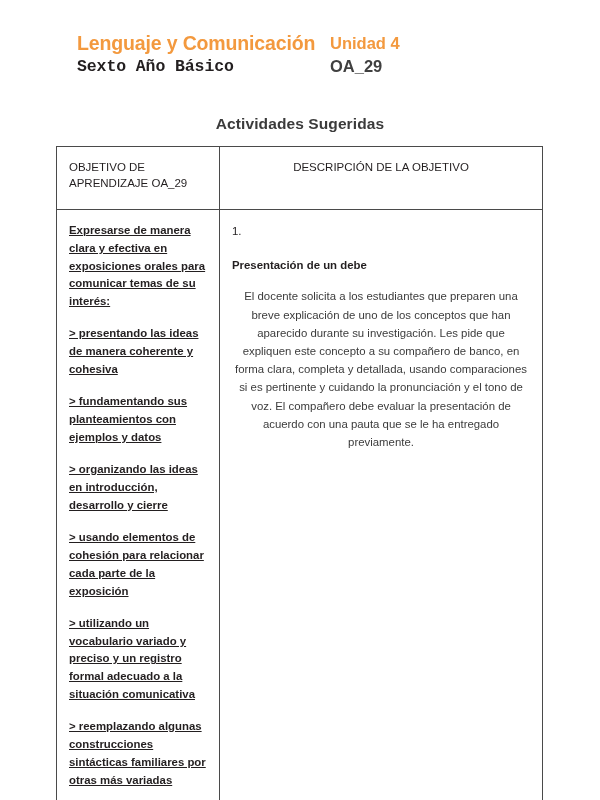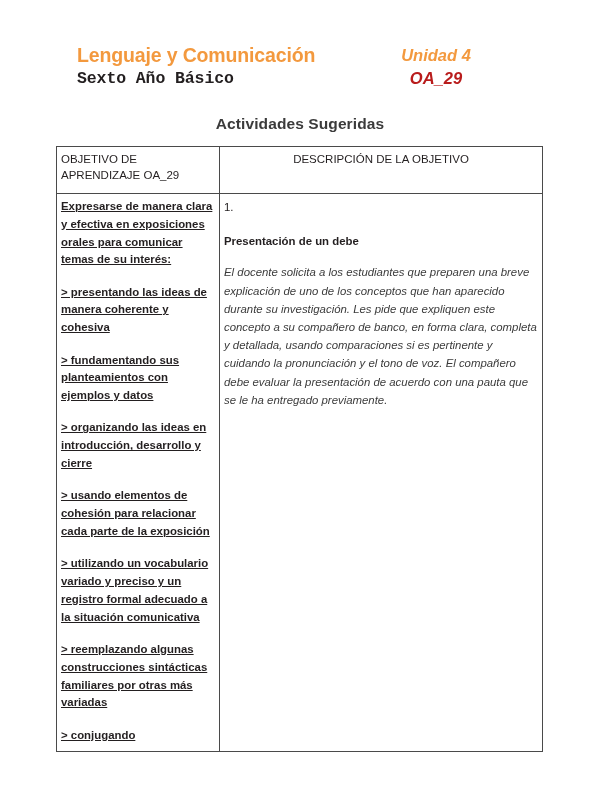--- a/index.html
+++ b/index.html
@@ -20,35 +20,34 @@
     position: absolute;
     inset: 0;
     background: #ffffff;
   }
 
   
   .doc-header {
     position: absolute;
     left: 0;
     right: 0;
-    top: 44px;
+    top: 32px;
     height: 50px;
   }
   .header-left {
     position: absolute;
     left: 77px;
     top: 0;
   }
   .header-right {
     position: absolute;
     left: 330px;
     width: 212px;
     top: 0;
-    text-align: center;
-    font-style: italic;
+    text-align: left;
   }
   .subject-title {
     font-size: 19.5px;
     font-weight: bold;
     color: #f3993e;
     line-height: 23px;
     letter-spacing: -0.15px;
     white-space: nowrap;
   }
   .grade-title {
@@ -64,21 +63,21 @@
   .unit-label {
     font-size: 16.5px;
     font-weight: bold;
     color: #f3993e;
     line-height: 23px;
     white-space: nowrap;
   }
   .oa-label {
     font-size: 16.5px;
     font-weight: bold;
-    color: #b91c1c;
+    color: #404040;
     line-height: 21px;
     white-space: nowrap;
     margin-top: 1px;
   }
 
   
   .section-title {
     position: absolute;
     left: 0;
     right: 0;
@@ -95,21 +94,21 @@
     position: absolute;
     left: 56px;
     top: 146px;
     width: 486px;
     border-collapse: collapse;
     table-layout: fixed;
   }
   .activity-table td, .activity-table th {
     border: 1px solid #4a4a4a;
     vertical-align: top;
-    padding: 4px;
+    padding: 12px;
   }
   col.col-objective { width: 163px; }
   col.col-description { width: 323px; }
 
   .th-objective {
     height: 38px;
     padding: 5px 7px 0 7px;
     text-align: left;
     font-size: 11.5px;
     font-weight: normal;
@@ -152,22 +151,21 @@
     margin: 0 0 16px 0;
   }
   .act-subtitle {
     font-size: 11.4px;
     font-weight: bold;
     color: #231f20;
     margin: 0 0 13px 0;
   }
   .act-body {
     margin: 0;
-    text-align: left;
-    font-style: italic;
+    text-align: center;
   }
 </style>
 </head>
 <body>
 
 <div class="page">
 
   <div class="doc-header">
     <div class="header-left">
       <div class="subject-title">Lenguaje y Comunicación</div>

